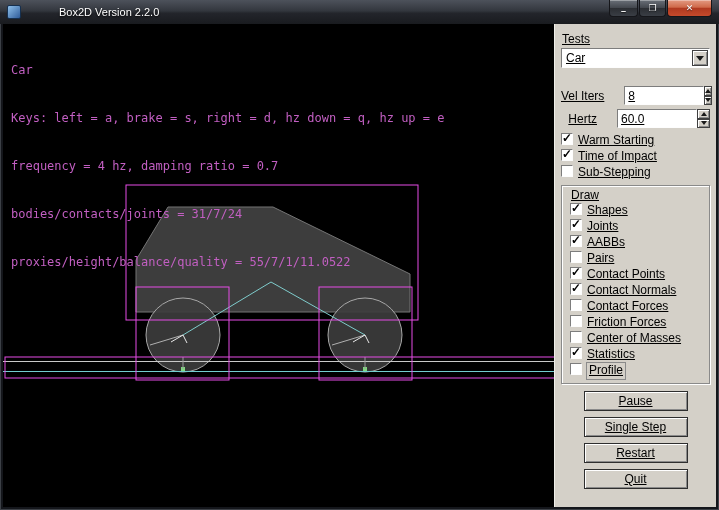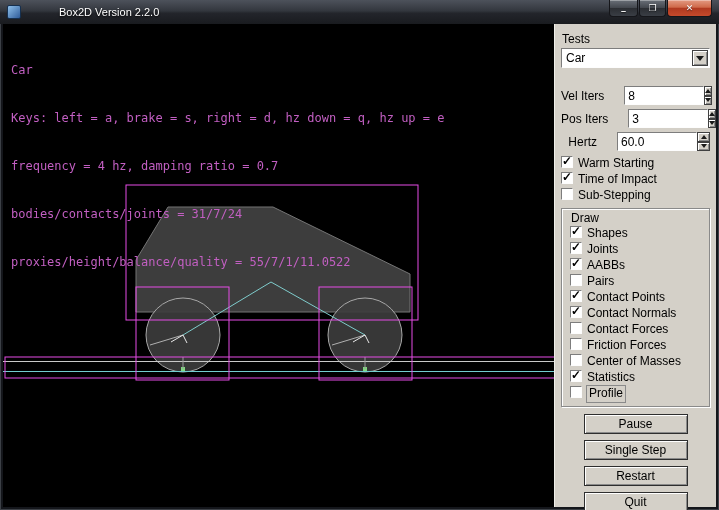--- a/index.html
+++ b/index.html
@@ -46,21 +46,21 @@
     position:absolute;left:8px;top:6px;
     font-family:"DejaVu Sans Mono",monospace;font-size:12px;line-height:16px;
     color:#c25fc2;white-space:pre;
   }
   .canvas svg{position:absolute;left:0;top:0;}
   
   .panel{
     position:absolute;left:554px;top:24px;width:162px;height:483px;
     background:#d4d0c8;box-sizing:border-box;padding:0 6px;
     border-left:1px solid #efefe9;
-    font-size:12px;color:#000;
+    font-size:12px;color:#000;text-decoration:underline;
   }
   .tests-label{margin:8px 0 2px 1px;}
   .listbox{
     height:20px;background:#fff;display:flex;align-items:center;
     border:1px solid;border-color:#7d7d7d #fdfdfd #fdfdfd #7d7d7d;
     box-sizing:border-box;position:relative;
   }
   .listbox-value{flex:1;padding-left:4px;}
   .listbox-arrow{
     width:16px;height:16px;margin-right:1px;
@@ -185,32 +185,20 @@
         <div class="spin-arrows">
           <div class="spin-btn">
               <i class="tri-up-s"></i>
             </div>
           <div class="spin-btn">
               <i class="tri-down-s"></i>
             </div>
         </div>
       </div>
       <div class="spin-row">
-        <span class="spin-label">Pos Iters</span>
-        <input class="spin-input" value="3" style="">
-        <div class="spin-arrows">
-          <div class="spin-btn">
-              <i class="tri-up-s"></i>
-            </div>
-          <div class="spin-btn">
-              <i class="tri-down-s"></i>
-            </div>
-        </div>
-      </div>
-      <div class="spin-row">
         <span class="spin-label">Hertz</span>
         <input class="spin-input" value="60.0" style="">
         <div class="spin-arrows">
           <div class="spin-btn">
               <i class="tri-up-s"></i>
             </div>
           <div class="spin-btn">
               <i class="tri-down-s"></i>
             </div>
         </div>

